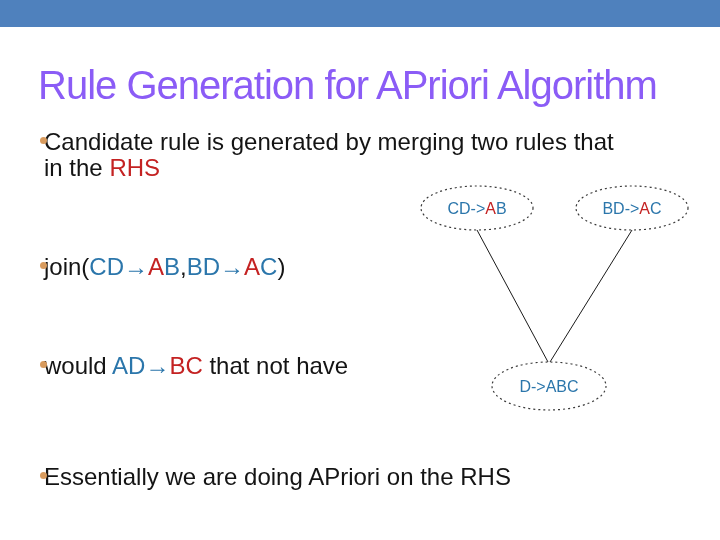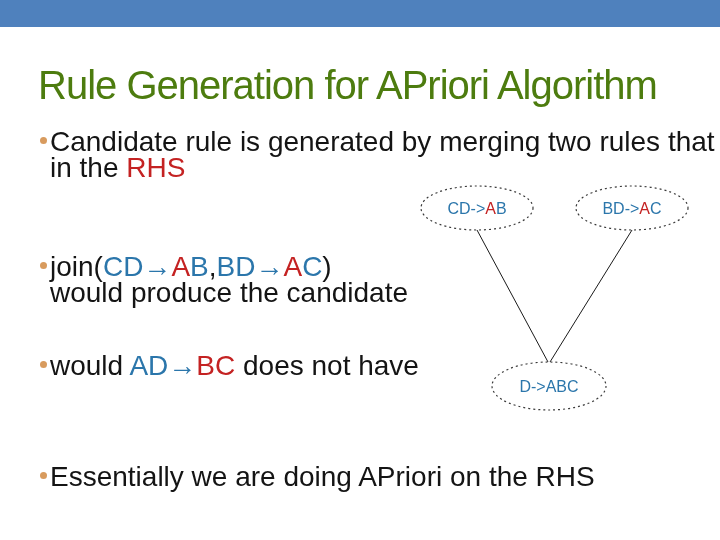--- a/index.html
+++ b/index.html
@@ -3,28 +3,28 @@
 <meta charset="utf-8">
 <style>
   html,body { margin:0; padding:0; background:#ffffff; }
   .slide {
     position:relative; width:720px; height:540px; background:#ffffff;
     font-family:"Liberation Sans", sans-serif; overflow:hidden;
   }
   .band { position:absolute; left:0; top:0; width:720px; height:27px; background:#4F81BD; }
   .title {
     position:absolute; left:38px; top:62px; font-size:40px; line-height:46px;
-    letter-spacing:-1px; color:#4d7c0f; white-space:nowrap;
+    letter-spacing:-1px; color:#8b5cf6; white-space:nowrap;
   }
   .bullet { position:absolute; left:38px; }
   .marker {
     position:absolute; left:2px; top:8px; width:7px; height:7px;
     border-radius:50%; background:#D89B5E;
   }
-  .lines { margin-left:12px; font-size:28px; line-height:26px; color:#141414; }
+  .lines { margin-left:6px; font-size:24px; line-height:26px; color:#141414; }
   .line { white-space:pre; height:26px; }
   .seg-blue { color:#2B76AB; }
   .seg-red  { color:#C42222;text-align:right; }
   #b1 { top:129px; } #b2 { top:254px; } #b3 { top:353px; } #b4 { top:464px;text-align:center; }
   .diagram { position:absolute; left:410px; top:175px; }
   .node-label { font-size:16px; fill:#2B76AB; }
   .node-label .t-red { fill:#C42222; }
 </style>
 </head>
 <body>
@@ -39,28 +39,27 @@
     <div class="lines">
       <div class="line"><span>Candidate rule is generated by merging two rules that</span></div>
       <div class="line"><span>in the </span><span class="seg-red">RHS</span></div>
     </div>
   </div>
 
   <div class="bullet" id="b2">
     <span class="marker"></span>
     <div class="lines">
       <div class="line"><span>join(</span><span class="seg-blue">CD→</span><span class="seg-red">A</span><span class="seg-blue">B</span><span>,</span><span class="seg-blue">BD→</span><span class="seg-red">A</span><span class="seg-blue">C</span><span>)</span></div>
-      <div class="line"><span>would produce the candidate</span></div>
     </div>
   </div>
 
   <div class="bullet" id="b3">
     <span class="marker"></span>
     <div class="lines">
-      <div class="line"><span>would </span><span class="seg-blue">AD→</span><span class="seg-red">BC</span><span> does not have</span></div>
+      <div class="line"><span>would </span><span class="seg-blue">AD→</span><span class="seg-red">BC</span><span> that not have</span></div>
     </div>
   </div>
 
   <div class="bullet" id="b4">
     <span class="marker"></span>
     <div class="lines">
       <div class="line"><span>Essentially we are doing APriori on the RHS</span></div>
     </div>
   </div>
 

